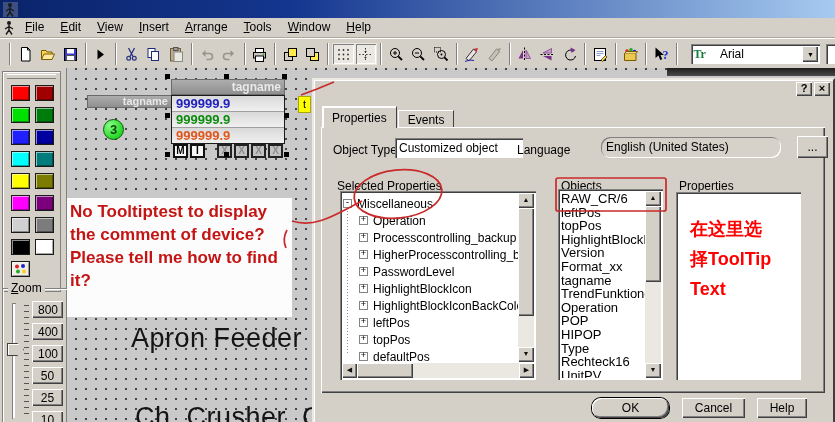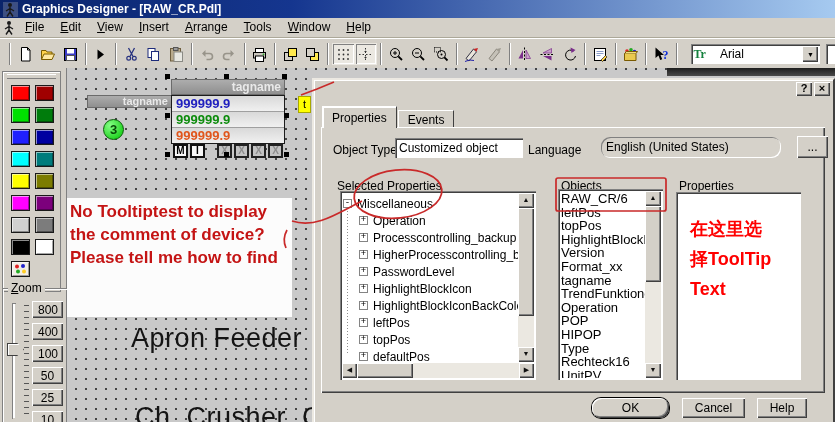--- a/index.html
+++ b/index.html
@@ -135,21 +135,20 @@
 <div class="win">
 
   <div class="titlebar">
     <span class="appicon">
       <svg width="15" height="15" viewBox="0 0 15 15">
           <rect x="0" y="0" width="15" height="15" fill="#D4D0C8" opacity="0.25"></rect>
           <circle cx="7" cy="3" r="2" fill="#1a1a1a"></circle>
           <path d="M7 5 V10 M7 6.5 L3 9 M7 6.5 L11 9 M7 10 L4 14.5 M7 10 L10 14.5" stroke="#1a1a1a" stroke-width="1.4" fill="none"></path>
         </svg>
     </span>
-    <span>Graphics Designer - [RAW_CR.Pdl]</span>
   </div>
 
   <div class="menubar">
     <span class="appicon">
       <svg width="15" height="15" viewBox="0 0 15 15">
           <circle cx="7" cy="3" r="2" fill="#1a1a1a"></circle>
           <path d="M7 5 V10 M7 6.5 L3 9 M7 6.5 L11 9 M7 10 L4 14.5 M7 10 L10 14.5" stroke="#1a1a1a" stroke-width="1.4" fill="none"></path>
         </svg>
     </span>
     <span id="menu-items"><span class="menu-item">File</span><span class="menu-item">Edit</span><span class="menu-item">View</span><span class="menu-item">Insert</span><span class="menu-item">Arrange</span><span class="menu-item">Tools</span><span class="menu-item">Window</span><span class="menu-item">Help</span></span>
@@ -418,20 +417,21 @@
         <span class="x-btn" style="left: 97px;">X</span>
       </div>
 
     <div class="badge" style="left:36px;top:51px;">3</div>
 
     <div class="notebox" style="left:0px;top:130px;width:225px;height:119px;">
       <div id="note-lines">
           <div class="note-line">No Tooltiptest to display</div>
           <div class="note-line">the comment of device?</div>
           <div class="note-line">Please tell me how to find</div>
+          <div class="note-line">it?</div>
         </div>
     </div>
 
     <div class="bigtext" style="left:64px;top:255px;">Apron Feeder  C</div>
     <div class="bigtext" style="left:68px;top:334px;">Ch  Crusher  C</div>
 
     <div class="yellowtip" style="left:231px;top:28px;">t</div>
   <div class="handle" style="left: 98px; top: 6px;"></div>
       <div class="handle" style="left: 157px; top: 6px;"></div>
       <div class="handle" style="left: 215px; top: 6px;"></div>
@@ -449,21 +449,21 @@
     <div class="dlg-tabs" id="dlg-tabs">
         <div class="tab active">Properties</div>
         <div class="tab">Events</div>
       </div>
     <div class="tabpage"></div>
 
     <span class="dlg-lbl" style="left:19px;top:63px;">Object Type:</span>
     <div class="inputbox sunken-white" style="left:81px;top:58px;width:128px;height:20px;">
       <span>Customized object</span>
     </div>
-    <span class="dlg-lbl" style="left:214px;top:63px;">Language</span>
+    <span class="dlg-lbl" style="left:203px;top:63px;">Language</span>
     <div class="langfield" style="left:287px;top:57px;width:180px;height:21px;border-radius:9px;">
       <span>English (United States)</span>
     </div>
     <button class="browse" style="left:483px;top:56px;width:31px;height:22px;">...</button>
 
     <span class="dlg-lbl" style="left:23px;top:99px;">Selected Properties</span>
     <div class="listpanel sunken-white" style="left:26px;top:111px;width:196px;height:189px;">
       <div class="tree-vline"></div>
       <div class="tree-rows" id="tree-rows">
           <div class="tree-row root">

